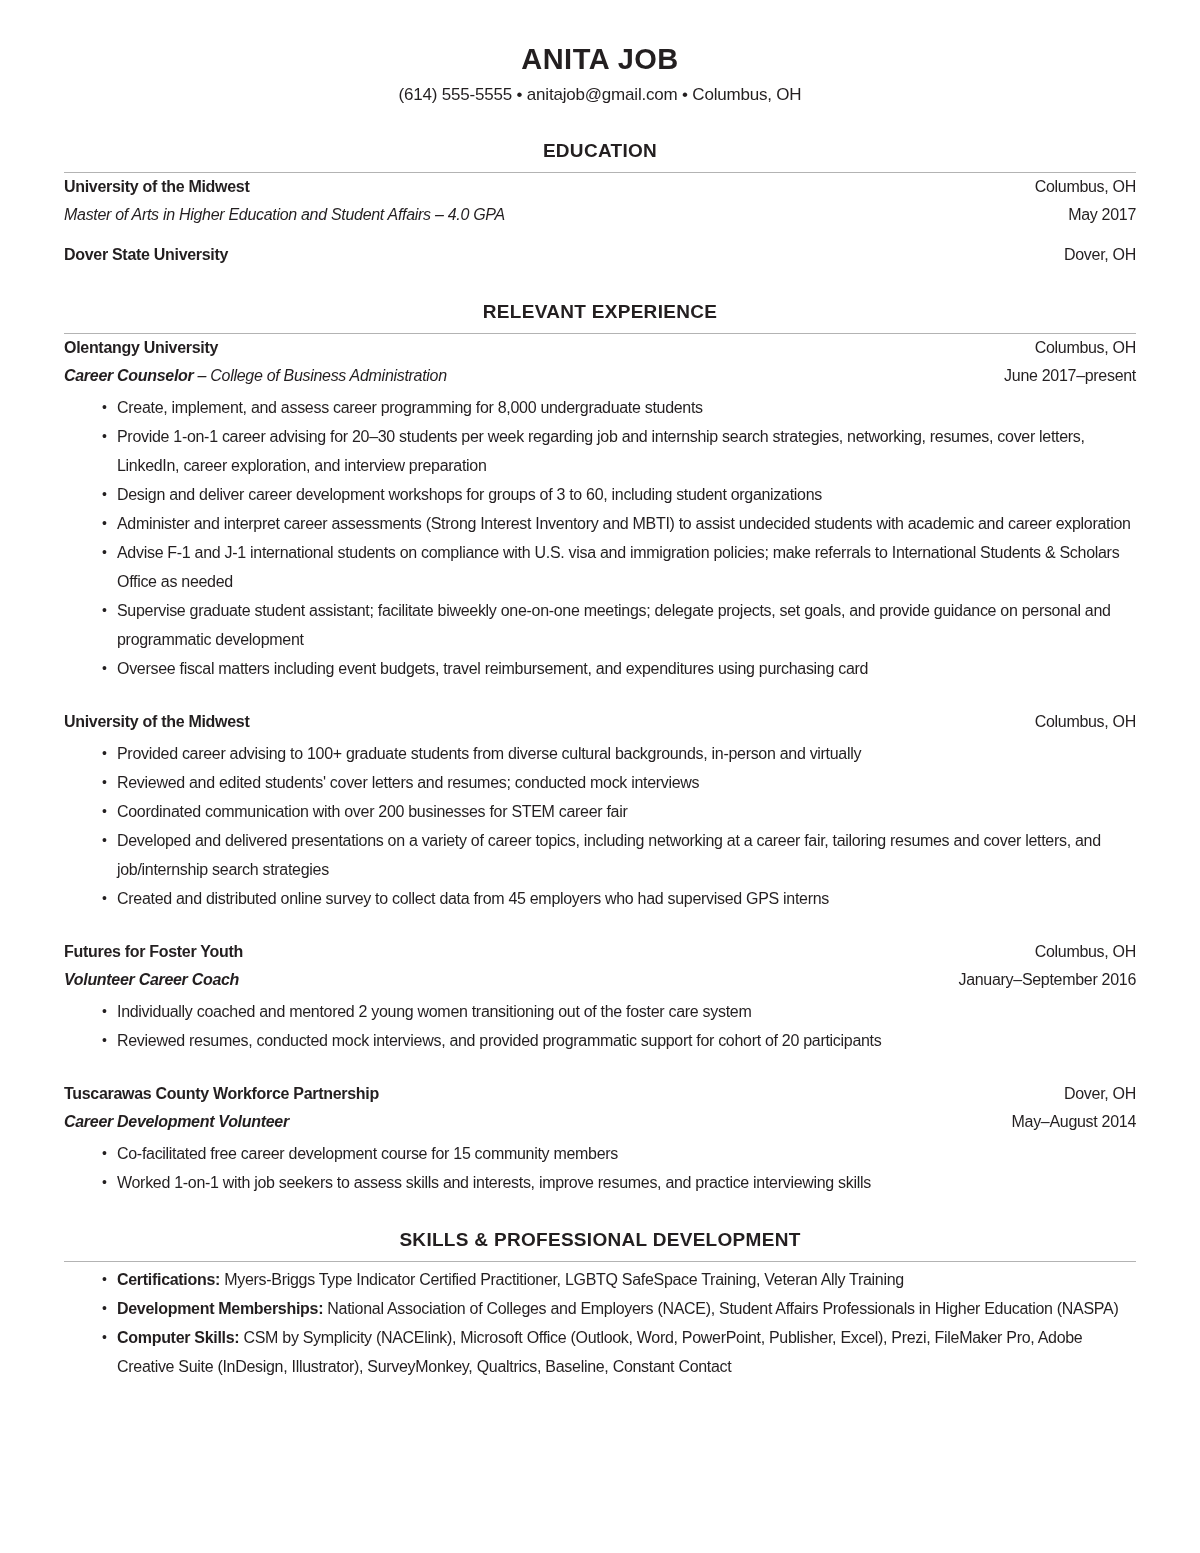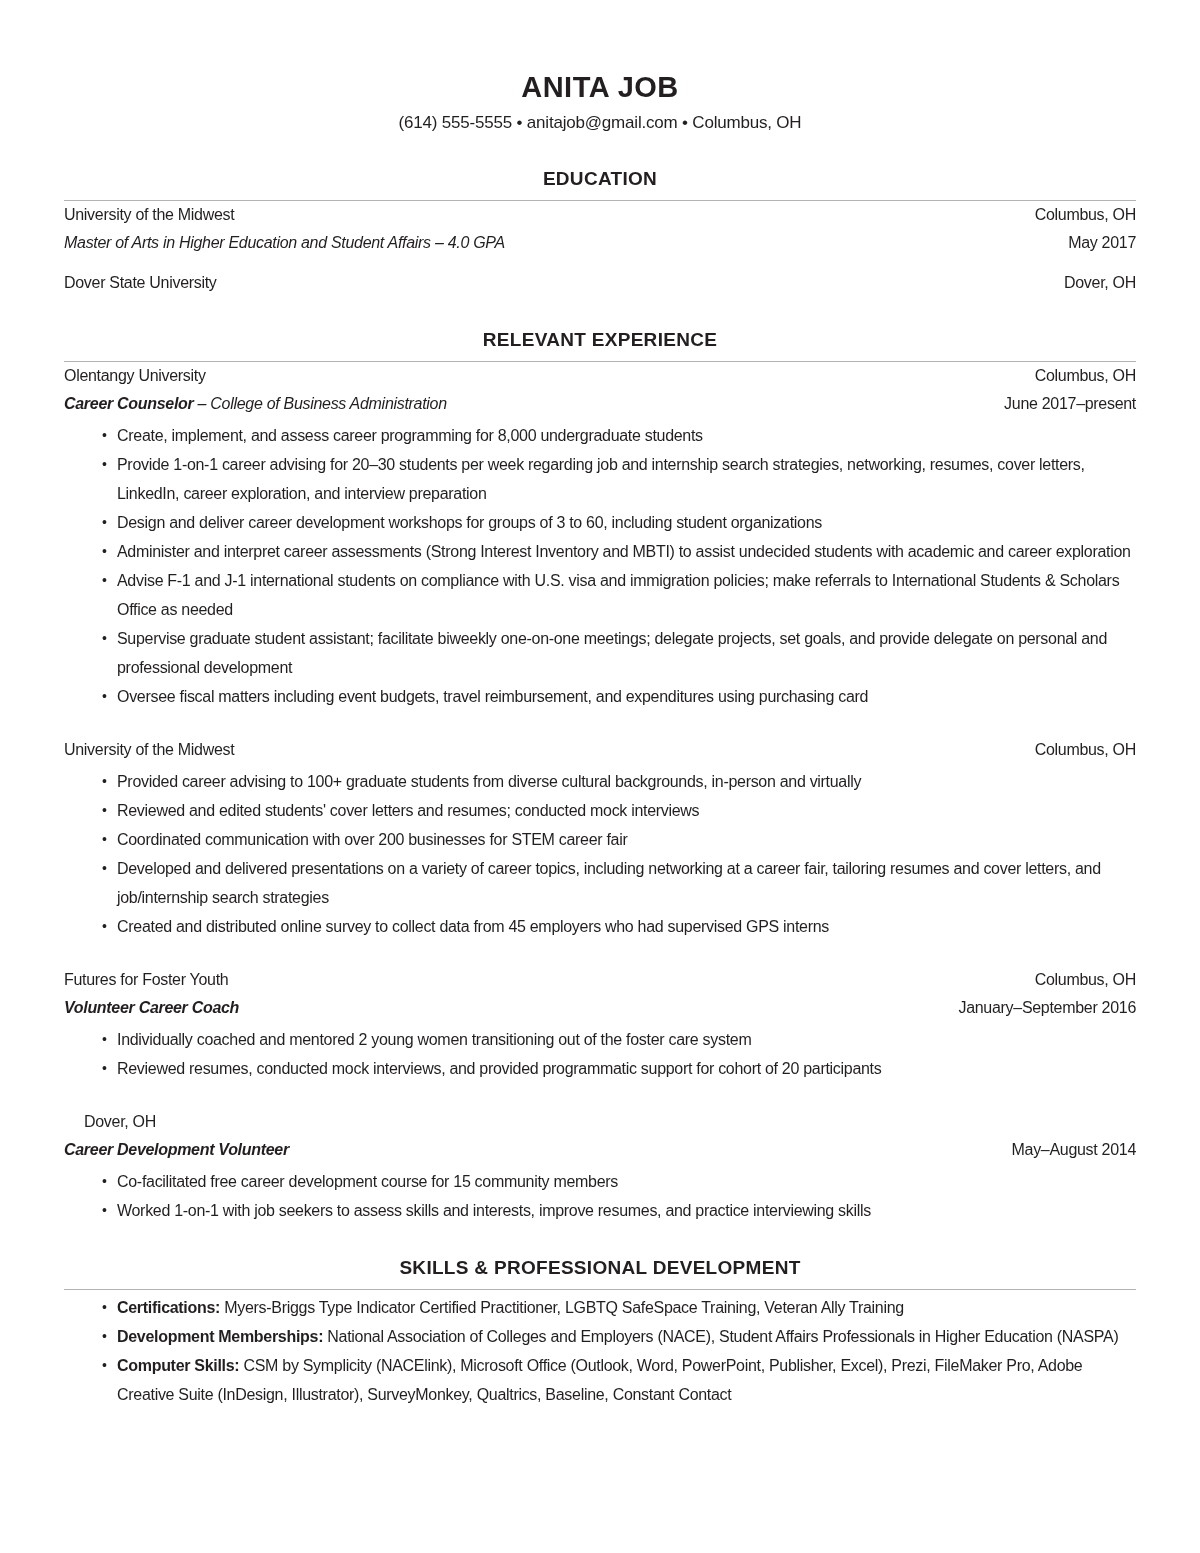--- a/index.html
+++ b/index.html
@@ -7,21 +7,21 @@
   body {
     width: 1200px;
     min-height: 1553px;
     font-family: "Liberation Sans", sans-serif;
     color: #231f20;
     -webkit-font-smoothing: antialiased;
   }
   .page {
     width: 1200px;
     min-height: 1553px;
-    padding: 70px 64px 40px;
+    padding: 42px 64px 40px;
     background: #ffffff;
   }
 
   
   .header { text-align: center; }
   .name {
     font-size: 29px;
     font-weight: bold;
     letter-spacing: 0.5px;
     line-height: 34px;
@@ -47,21 +47,21 @@
   .row {
     display: flex;
     justify-content: space-between;
     align-items: baseline;
     line-height: 28px;
     font-size: 16px;
     letter-spacing: -0.3px;
   }
   .row .right { white-space: nowrap; padding-left: 20px; }
 
-  .org { font-weight: normal; text-align: center; }
+  .org { font-weight: bold; text-align: center; }
   .degree { font-style: italic; }
   .job-title { font-weight: bold; font-style: italic; }
   .job-title-suffix { font-style: italic; }
 
   .edu-entry + .edu-entry { margin-top: 12px; }
 
   .job + .job { margin-top: 25px; }
 
   
   ul.bullets {
@@ -145,21 +145,21 @@
         <li>
             <span class="marker">•</span>
             <span class="btext">Administer and interpret career assessments (Strong Interest Inventory and MBTI) to assist undecided students with academic and career exploration</span>
           </li>
         <li>
             <span class="marker">•</span>
             <span class="btext">Advise F-1 and J-1 international students on compliance with U.S. visa and immigration policies; make referrals to International Students &amp; Scholars Office as needed</span>
           </li>
         <li>
             <span class="marker">•</span>
-            <span class="btext">Supervise graduate student assistant; facilitate biweekly one-on-one meetings; delegate projects, set goals, and provide delegate on personal and professional development</span>
+            <span class="btext">Supervise graduate student assistant; facilitate biweekly one-on-one meetings; delegate projects, set goals, and provide guidance on personal and programmatic development</span>
           </li>
         <li>
             <span class="marker">•</span>
             <span class="btext">Oversee fiscal matters including event budgets, travel reimbursement, and expenditures using purchasing card</span>
           </li>
       </ul>
     </article>
 
     <article class="job">
       <div class="row">
@@ -206,20 +206,21 @@
           </li>
         <li>
             <span class="marker">•</span>
             <span class="btext">Reviewed resumes, conducted mock interviews, and provided programmatic support for cohort of 20 participants</span>
           </li>
       </ul>
     </article>
 
     <article class="job">
       <div class="row">
+        <span class="org">Tuscarawas County Workforce Partnership</span>
         <span class="right">Dover, OH</span>
       </div>
       <div class="row">
         <span><span class="job-title">Career Development Volunteer</span><span class="job-title-suffix"></span></span>
         <span class="right">May–August 2014</span>
       </div>
       <ul class="bullets">
         <li>
             <span class="marker">•</span>
             <span class="btext">Co-facilitated free career development course for 15 community members</span>

